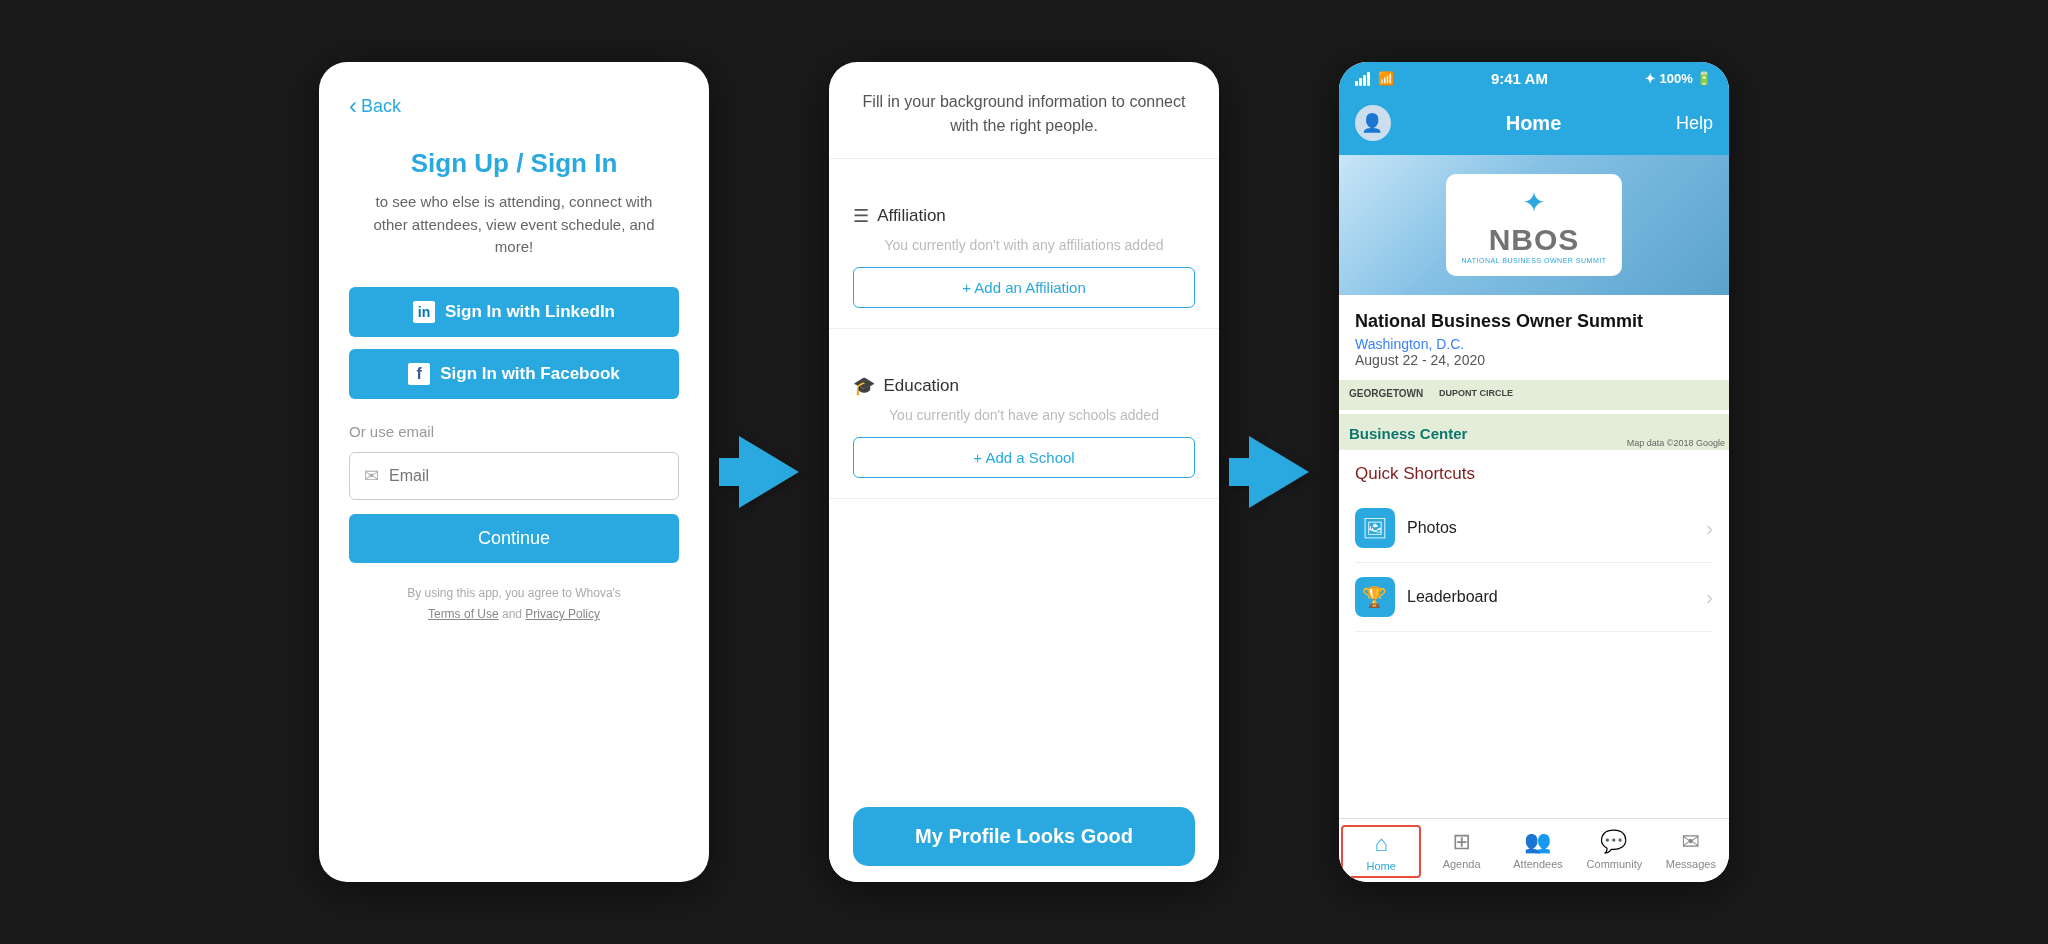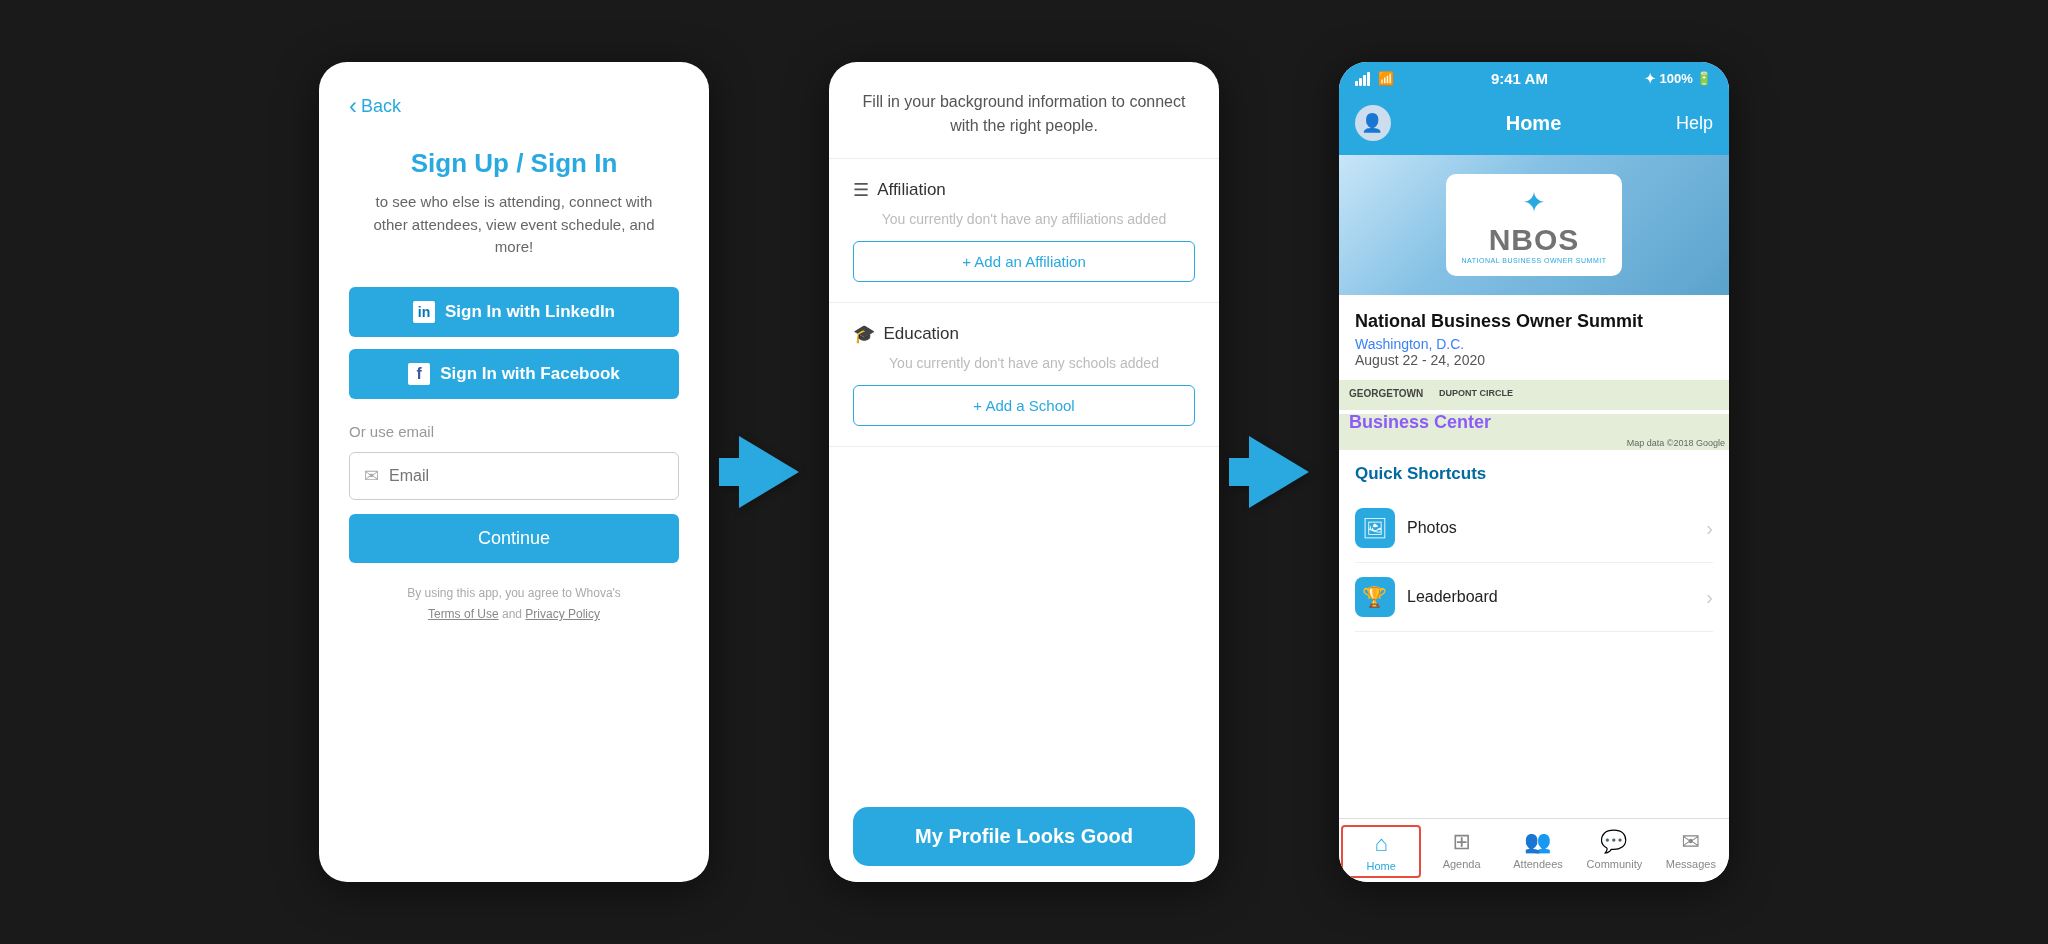--- a/index.html
+++ b/index.html
@@ -204,20 +204,21 @@
     .terms-link {
       color: #888;
       text-decoration: underline;
     }
 
     
     .screen2 {
       display: flex;
       flex-direction: column;
       height: 100%;
+      gap: 26px;
     }
     .profile-header {
       padding: 28px 24px 20px;
       text-align: center;
       border-bottom: 1px solid #eee;
     }
     .profile-header-text {
       font-size: 16px;
       color: #555;
       line-height: 1.5;
@@ -409,40 +410,40 @@
       width: 100%;
     }
     .map-label {
       position: absolute;
       font-size: 11px;
       color: #444;
       font-weight: 600;
     }
     .map-overlay-text {
       position: absolute;
-      bottom: 17px;
+      bottom: 8px;
       left: 10px;
-      font-size: 18px;
+      font-size: 15px;
       font-weight: 700;
-      color: #8b5cf6;
+      color: #0f766e;
     }
     .map-credit {
       position: absolute;
       bottom: 2px;
       right: 4px;
       font-size: 9px;
       color: #666;
     }
     .shortcuts-section {
       padding: 14px 16px 8px;
     }
     .shortcuts-title {
       font-size: 17px;
-      font-weight: 700;
-      color: #0369a1;
+      font-weight: 400;
+      color: #7f1d1d;
       margin-bottom: 10px;
     }
     .shortcut-item {
       display: flex;
       align-items: center;
       justify-content: space-between;
       padding: 14px 0;
       border-bottom: 1px solid #eee;
     }
     .shortcut-left {
@@ -550,21 +551,21 @@
   <div class="phone-frame">
     <div class="screen2">
       <div class="profile-header">
         <div class="profile-header-text">Fill in your background information to connect with the right people.</div>
       </div>
       <div class="section-block">
         <div class="section-label">
           <span class="section-icon">☰</span>
           <span>Affiliation</span>
         </div>
-        <div class="section-empty">You currently don't have any affiliations added</div>
+        <div class="section-empty">You currently don't with any affiliations added</div>
         <button class="btn-add">+ Add an Affiliation</button>
       </div>
       <div class="section-block">
         <div class="section-label">
           <span class="section-icon">🎓</span>
           <span>Education</span>
         </div>
         <div class="section-empty">You currently don't have any schools added</div>
         <button class="btn-add">+ Add a School</button>
       </div>

